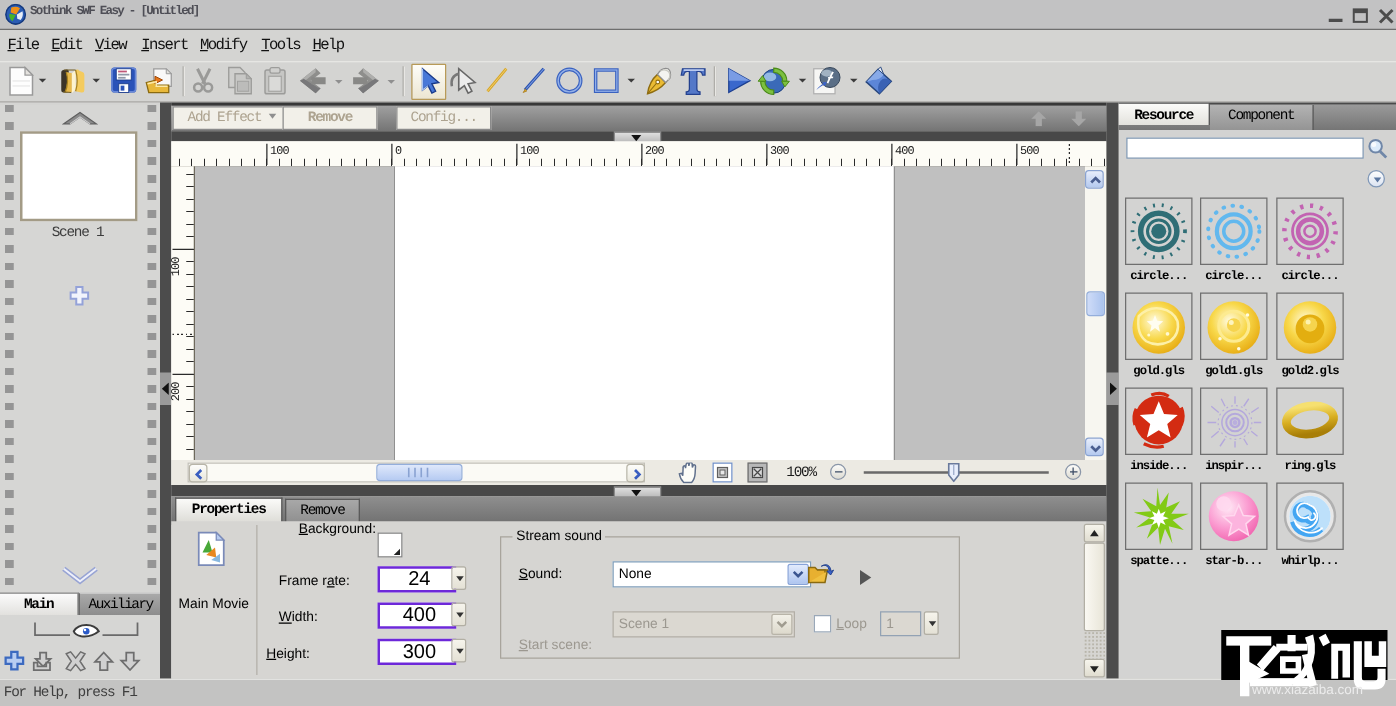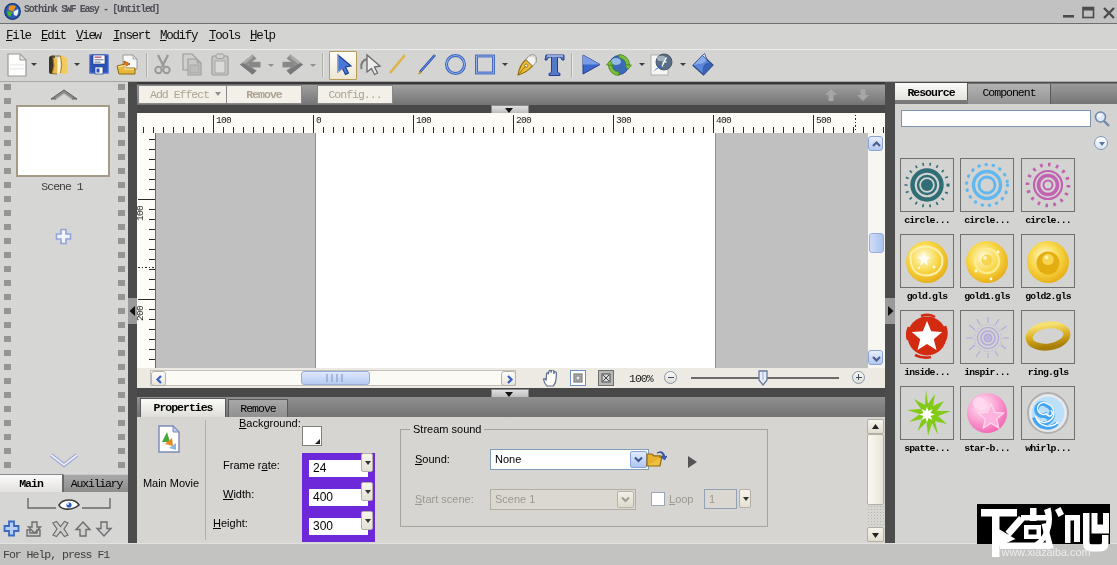--- a/index.html
+++ b/index.html
@@ -56,21 +56,21 @@
 .sthumb{position:absolute;border-radius:3px;background:linear-gradient(90deg,#cfdcf8,#aac3ee);border:1px solid #94aedb;box-sizing:border-box;}
 
 #scrollrow{left:137px;top:368px;width:748px;height:20px;background:#eceae3;}
 
 #proptabs{left:137px;top:397px;width:748px;height:23px;background:linear-gradient(#8f8f8f,#6f6f6f);}
 #ptab-prop{position:absolute;left:3px;top:1px;width:84px;height:19px;background:linear-gradient(#fbfbf9,#dddcd7);border:1px solid #5a5a5a;border-bottom:none;font-weight:bold;font-size:11.5px;letter-spacing:-1px;text-align:center;line-height:18px;}
 #ptab-out{position:absolute;left:91px;top:2px;width:58px;height:18px;background:linear-gradient(#a8a8a8,#8f8f8f);border:1px solid #5a5a5a;border-bottom:none;font-size:11.5px;letter-spacing:-1px;text-align:center;line-height:17px;}
 
 #propbody{left:137px;top:417px;width:748px;height:126px;background:#d6d5d2;}
 .flabel{position:absolute;font-family:"Liberation Sans",sans-serif;font-size:11px;color:#000;}
-.finput{position:absolute;width:55px;height:17px;background:#fff;border:7px solid #6d28d9;font-family:"Liberation Sans",sans-serif;font-size:12px;padding:0 0 0 4px;line-height:17px;}
+.finput{position:absolute;width:55px;height:17px;background:#fff;border:2px solid #6d28d9;font-family:"Liberation Sans",sans-serif;font-size:16px;padding:0 0 0 4px;line-height:17px;text-align:center;}
 .spin{position:absolute;width:12px;height:19px;background:linear-gradient(#f6f4ec,#e4e1d5);border:1px solid #b2afa4;border-radius:2px;box-sizing:border-box;}
 .spin:after{content:"";position:absolute;left:2.5px;top:7px;border-left:3px solid transparent;border-right:3px solid transparent;border-top:4px solid #333;}
 
 #statusbar{left:0;top:543px;width:1117px;height:22px;background:#c3c3c2;border-top:1px solid #e2e2e0;}
 #statusbar span{position:absolute;left:3px;top:4px;font-size:11.5px;letter-spacing:-1px;color:#3e3e3e;}
 
 #rpanel{left:895px;top:82px;width:222px;height:461px;background:#d3d3d2;}
 #rtabbar{position:absolute;left:0;top:0;width:222px;height:22px;background:linear-gradient(#4a4a4a 0px,#4a4a4a 1px,#9a9a9a 2px,#757575 100%);}
 #rtab-res{position:absolute;left:0px;top:1px;width:72px;height:17px;background:linear-gradient(#fbfbf9,#e3e2dd);border-right:1px solid #5a5a5a;font-weight:bold;font-size:11.5px;letter-spacing:-1px;text-align:center;line-height:19px;}
 #rtab-comp{position:absolute;left:73px;top:2px;width:82px;height:20px;background:linear-gradient(#b3b3b3,#949494);border-right:1px solid #5a5a5a;font-size:11.5px;letter-spacing:-1px;text-align:center;line-height:18px;}
@@ -433,21 +433,21 @@
       </svg>
   </div>
   <svg style="position:absolute;left:508px;top:32px;" width="22" height="20" viewBox="0 0 22 20">
    <path d="M2 17 L4 7 h13 l-2 10 z" fill="#f0c040" stroke="#8a6a10" stroke-width="1.2"></path>
    <path d="M2 17 L2 5 h5 l2 2 h6 l0 2" fill="#e8b030" stroke="#8a6a10" stroke-width="1.2"></path>
    <path d="M12 4 q5 -3 7 1 l1 3 2 -1 -2.5 4 -3 -3 2 -.5 -1 -2.5 q-2 -3 -5.5 -1 z" fill="#3a62c8" stroke="#1a3a88" stroke-width=".7"></path>
   </svg>
   <svg style="position:absolute;left:549px;top:38px;" width="12" height="14" viewBox="0 0 12 14">
       <path d="M2 1 L11 7 L2 13 Z" fill="#555"></path>
     </svg>
-  <div class="flabel" style="left:278px;top:76px;color:#9c9890;"><u>S</u>tart scene:</div>
+  <div class="flabel" style="left:278px;top:93px;color:#9c9890;"><u>S</u>tart scene:</div>
   <div style="position:absolute;left:353px;top:72px;width:146px;height:21px;background:#dbd8d1;border:1px solid #b2aea6;box-sizing:border-box;">
     <div class="flabel" style="left:4px;top:3px;color:#9c9890;">Scene 1</div>
     <div style="position:absolute;right:1px;top:1px;width:17px;height:17px;border-radius:2px;background:linear-gradient(#f2f0e8,#ddd9cc);border:1px solid #b8b4a8;box-sizing:border-box;"></div>
     <svg style="position:absolute;right:4px;top:6px;" width="11" height="8" viewBox="0 0 11 8">
         <path d="M2 1.5 L5.5 5 L9 1.5" fill="none" stroke="#a09c90" stroke-width="2"></path>
       </svg>
   </div>
   <div style="position:absolute;left:514px;top:75px;width:12px;height:12px;background:#fff;border:1px solid #9aa8b8;"></div>
   <div class="flabel" style="left:532px;top:76px;color:#9c9890;"><u>L</u>oop</div>
   <div style="position:absolute;left:567px;top:72px;width:33px;height:20px;background:#dbd8d1;border:1px solid #92a2b4;box-sizing:border-box;">

